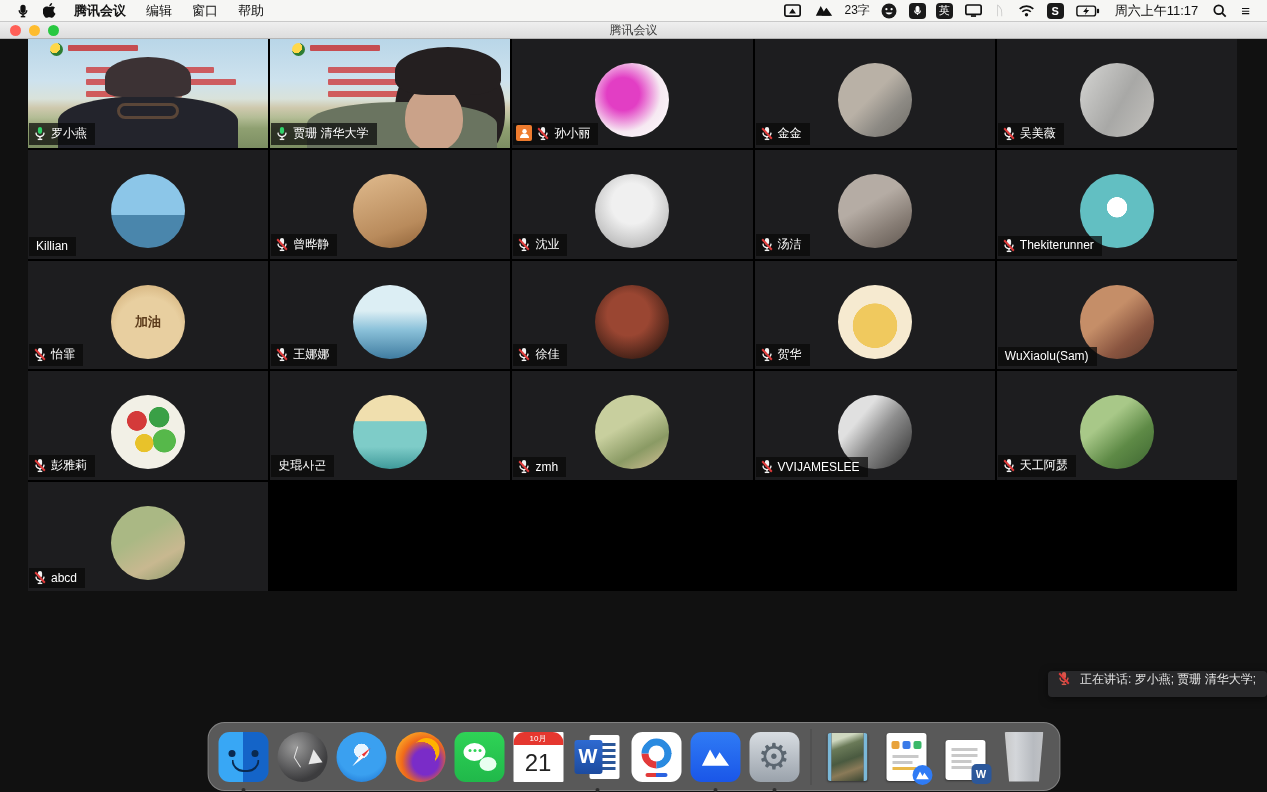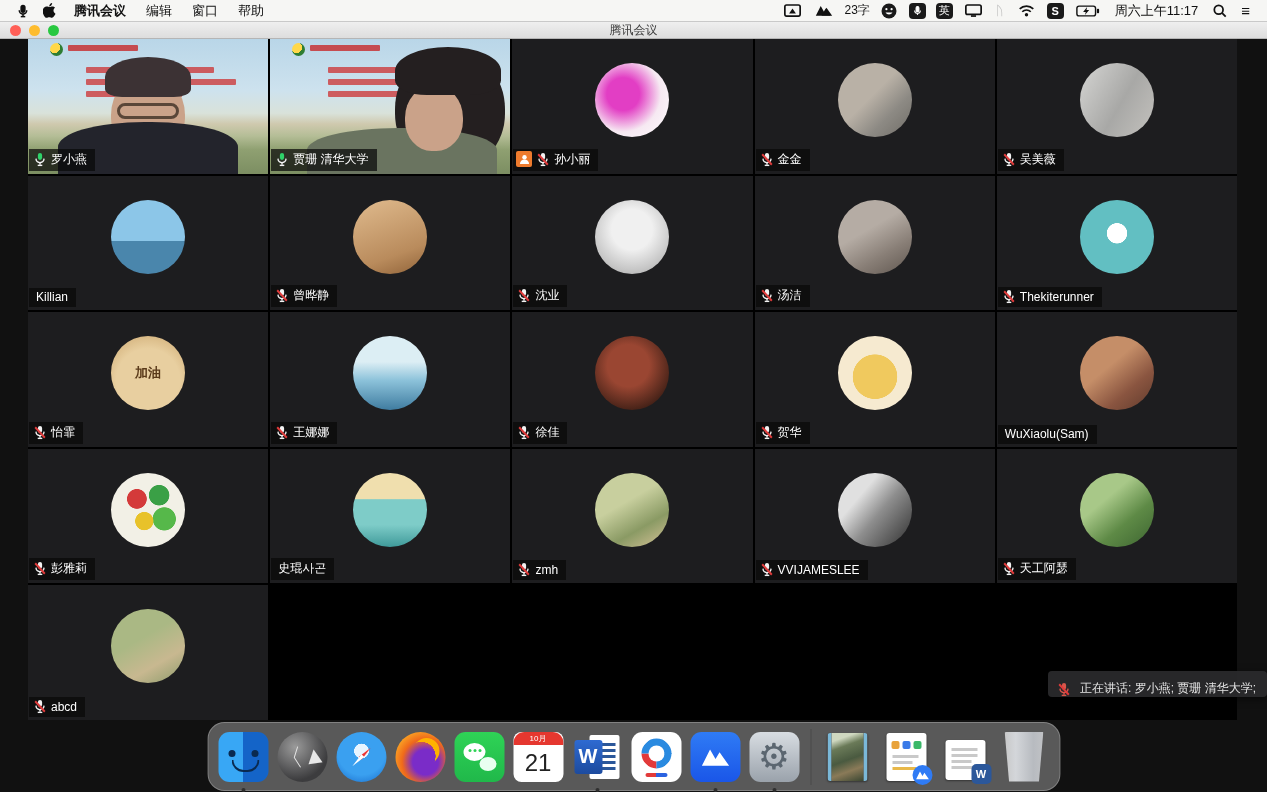--- a/index.html
+++ b/index.html
@@ -22,21 +22,21 @@
   
   .titlebar { position:absolute; left:0; top:22px; width:1267px; height:17px;
     background:linear-gradient(#efefef,#dddddd); display:flex; align-items:center; z-index:40;
     border-bottom:1px solid #b5b5b5; }
   .lights { display:flex; gap:8px; margin-left:10px; }
   .light { width:11px; height:11px; border-radius:50%; }
   .title { position:absolute; left:0; right:0; text-align:center; font-size:12px; color:#3d3d3d; }
 
   
   .stage { position:absolute; left:0; top:39px; width:1267px; height:753px; background:#111; }
-  .grid { position:absolute; left:28px; top:0px; width:1209px; height:681px;
+  .grid { position:absolute; left:28px; top:0px; width:1209px; height:552px;
     display:grid; grid-template-columns:repeat(5,1fr); grid-template-rows:repeat(5,1fr);
     gap:2px; background:#000; }
   .tile { position:relative; background:#1d1d1f; overflow:hidden; }
   .tile.speaking { outline:2px solid #17b35d; outline-offset:-2px; }
   .avatar { position:absolute; left:50%; top:24px; transform:translateX(-50%);
     width:74px; height:74px; border-radius:50%; display:flex; align-items:center; justify-content:center;
     font-size:11px; overflow:hidden; }
   .nameplate { position:absolute; left:1px; bottom:3px; background:rgba(8,8,8,0.72);
     color:#fff; font-size:12px; padding:2px 8px 3px 4px; display:flex; align-items:center; gap:4px;
     max-width:95%; white-space:nowrap; }
@@ -52,21 +52,21 @@
   .vb-logo { position:absolute; left:22px; top:4px; width:13px; height:13px; border-radius:50%;
     background:radial-gradient(circle at 35% 35%,#ffd84a 0 45%,#2e7d32 46% 100%); }
   .vb-title { position:absolute; left:40px; top:6px; width:70px; height:6px; background:rgba(200,30,30,.75); border-radius:1px; }
   .vb-line { position:absolute; height:6px; background:rgba(205,35,35,.7); border-radius:1px; }
   .figure-head { position:absolute; border-radius:50% 50% 46% 46%; background:#2e2a2c; }
   .figure-body { position:absolute; border-radius:48% 48% 0 0; background:#23242c; }
   .skin { background:#caa289 !important; }
 
   
   .toast { position:absolute; left:1048px; top:632px; height:26px; background:rgba(42,42,44,.93);
-    border-radius:4px; display:flex; align-items:flex-end; gap:9px; padding:0 11px 0 9px; z-index:30;
+    border-radius:4px; display:flex; align-items:flex-start; gap:9px; padding:0 11px 0 9px; z-index:30;
     color:#e3e3e3; font-size:12px; box-shadow:0 2px 8px rgba(0,0,0,.5); }
 
   
   .dock { position:absolute; left:50%; transform:translateX(-50%); bottom:1px; height:69px;
     background:rgba(150,150,150,0.55); border:1px solid rgba(255,255,255,0.25); border-radius:17px;
     display:flex; align-items:center; gap:7px; padding:0 9px; z-index:60; }
   .dock-item { position:relative; width:52px; height:52px; display:flex; align-items:center; justify-content:center; }
   .dock-dot { position:absolute; bottom:-9px; left:50%; transform:translateX(-50%);
     width:4px; height:4px; border-radius:50%; background:#2f2f2f; }
   .di { width:50px; height:50px; border-radius:11px; position:relative; overflow:hidden; }
@@ -82,21 +82,21 @@
   .needle { position:absolute; left:50%; top:50%; width:4px; height:30px; transform:translate(-50%,-50%) rotate(45deg); }
   .needle:before { content:""; position:absolute; left:0; top:0; width:0; height:0; border:2px solid transparent; border-bottom:15px solid #e33; }
   .needle:after { content:""; position:absolute; left:0; bottom:0; width:0; height:0; border:2px solid transparent; border-top:15px solid #fff; }
   .ic-firefox { background:radial-gradient(circle at 60% 60%,#7a2cc8 0 30%,#f06a1a 55%,#ffc22a 90%); }
   .ic-firefox:before { content:""; position:absolute; right:6px; top:6px; width:26px; height:26px; border-radius:50%; background:radial-gradient(circle at 30% 70%,transparent 0 55%,#ffb300 56%); }
   .ic-wechat { background:linear-gradient(#2fd356,#20b84a); }
   .bub { position:absolute; background:#fff; border-radius:50% 50% 50% 50%; }
   .bub.b1 { left:9px; top:11px; width:22px; height:18px; }
   .bub.b2 { right:8px; bottom:11px; width:17px; height:14px; background:#e9fff0; }
   .bub i { position:absolute; top:6px; width:3px; height:3px; border-radius:50%; background:#2fd356; }
-  .ic-cal { background:#fff; border-radius:8px; }
+  .ic-cal { background:#fff; border-radius:1px; }
   .cal-top { position:absolute; top:0; left:0; right:0; height:13px; background:#e5372f; color:#fff; font-size:8px; text-align:center; line-height:13px; border-radius:11px 11px 0 0; }
   .cal-day { position:absolute; top:13px; left:0; right:0; bottom:0; display:flex; align-items:center; justify-content:center; font-size:24px; color:#222; font-weight:300; }
   .ic-word { background:transparent; }
   .word-page { position:absolute; right:3px; top:3px; width:30px; height:44px; background:#fff; border-radius:2px; }
   .word-page i { position:absolute; left:4px; width:22px; height:3px; background:#2b579a; }
   .word-w { position:absolute; left:2px; top:8px; width:28px; height:34px; background:linear-gradient(#2e6ad1,#1d4b9e); border-radius:3px; color:#fff; display:flex; align-items:center; justify-content:center; font-size:20px; font-weight:bold; }
   .ic-baidu { background:#fff; }
   .baidu-logo { position:absolute; left:50%; top:46%; transform:translate(-50%,-50%); width:30px; height:30px; border-radius:50%; border:7px solid #2a8ae0; border-bottom-color:#e23a3a; transform:translate(-50%,-55%) rotate(45deg); }
   .baidu-bar { position:absolute; left:50%; transform:translateX(-50%); bottom:5px; width:22px; height:4px; border-radius:2px; background:linear-gradient(90deg,#e23a3a 0 50%,#2a62e0 50% 100%); }
   .ic-meet { background:linear-gradient(#2f7bf5,#1a56e8); }

